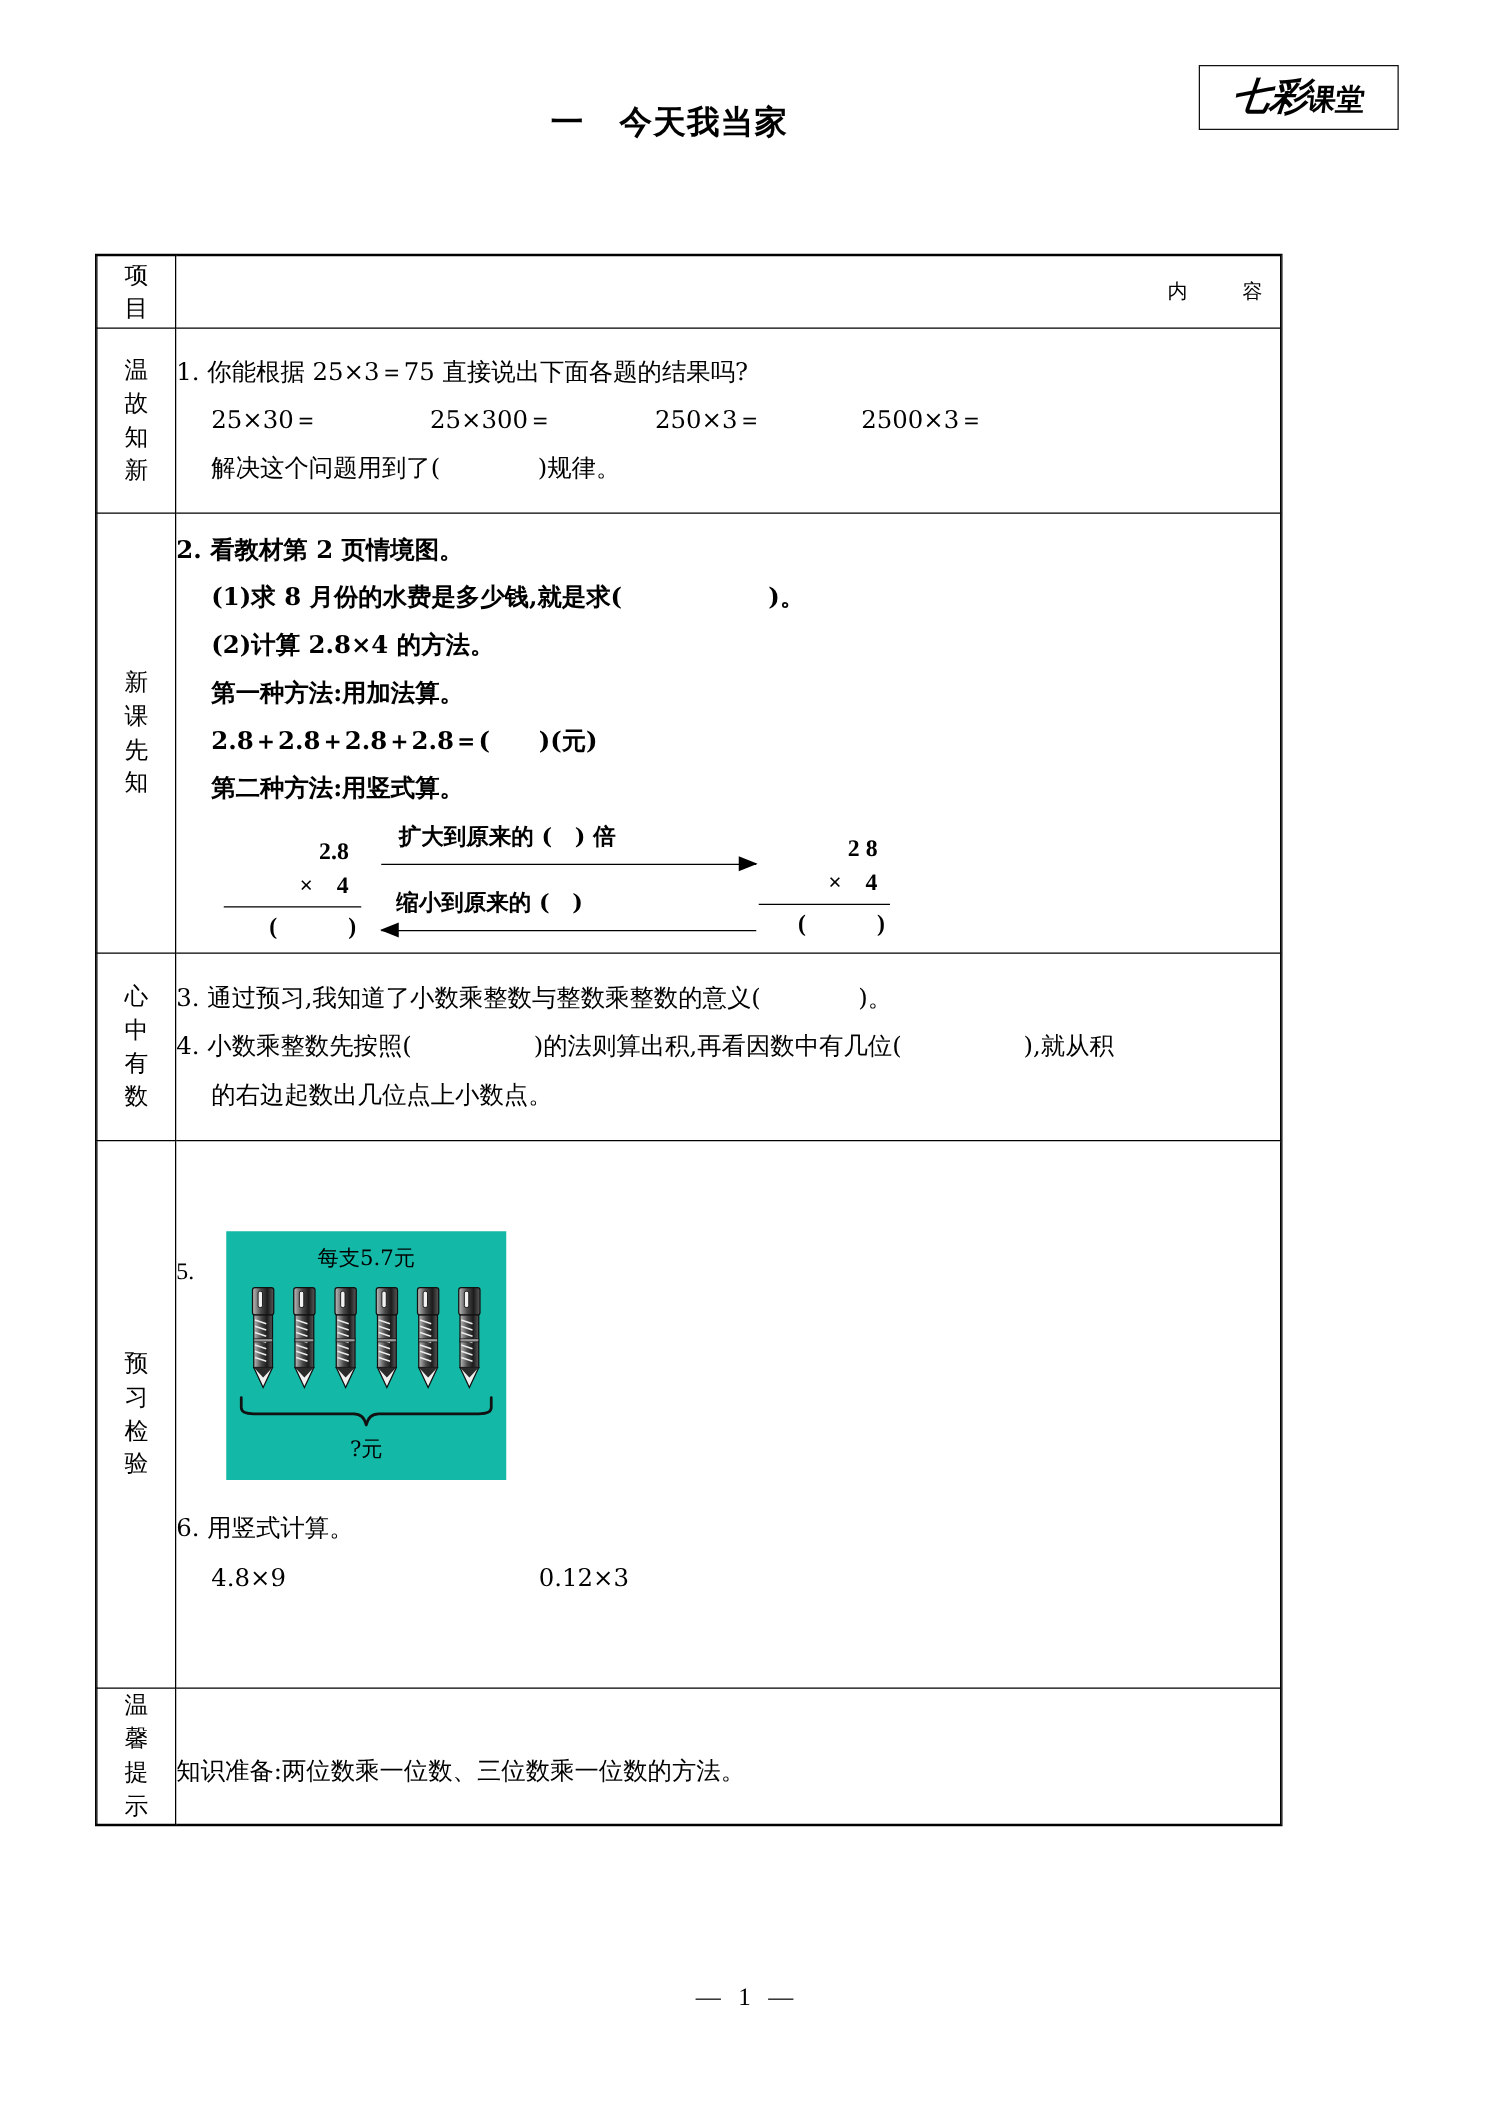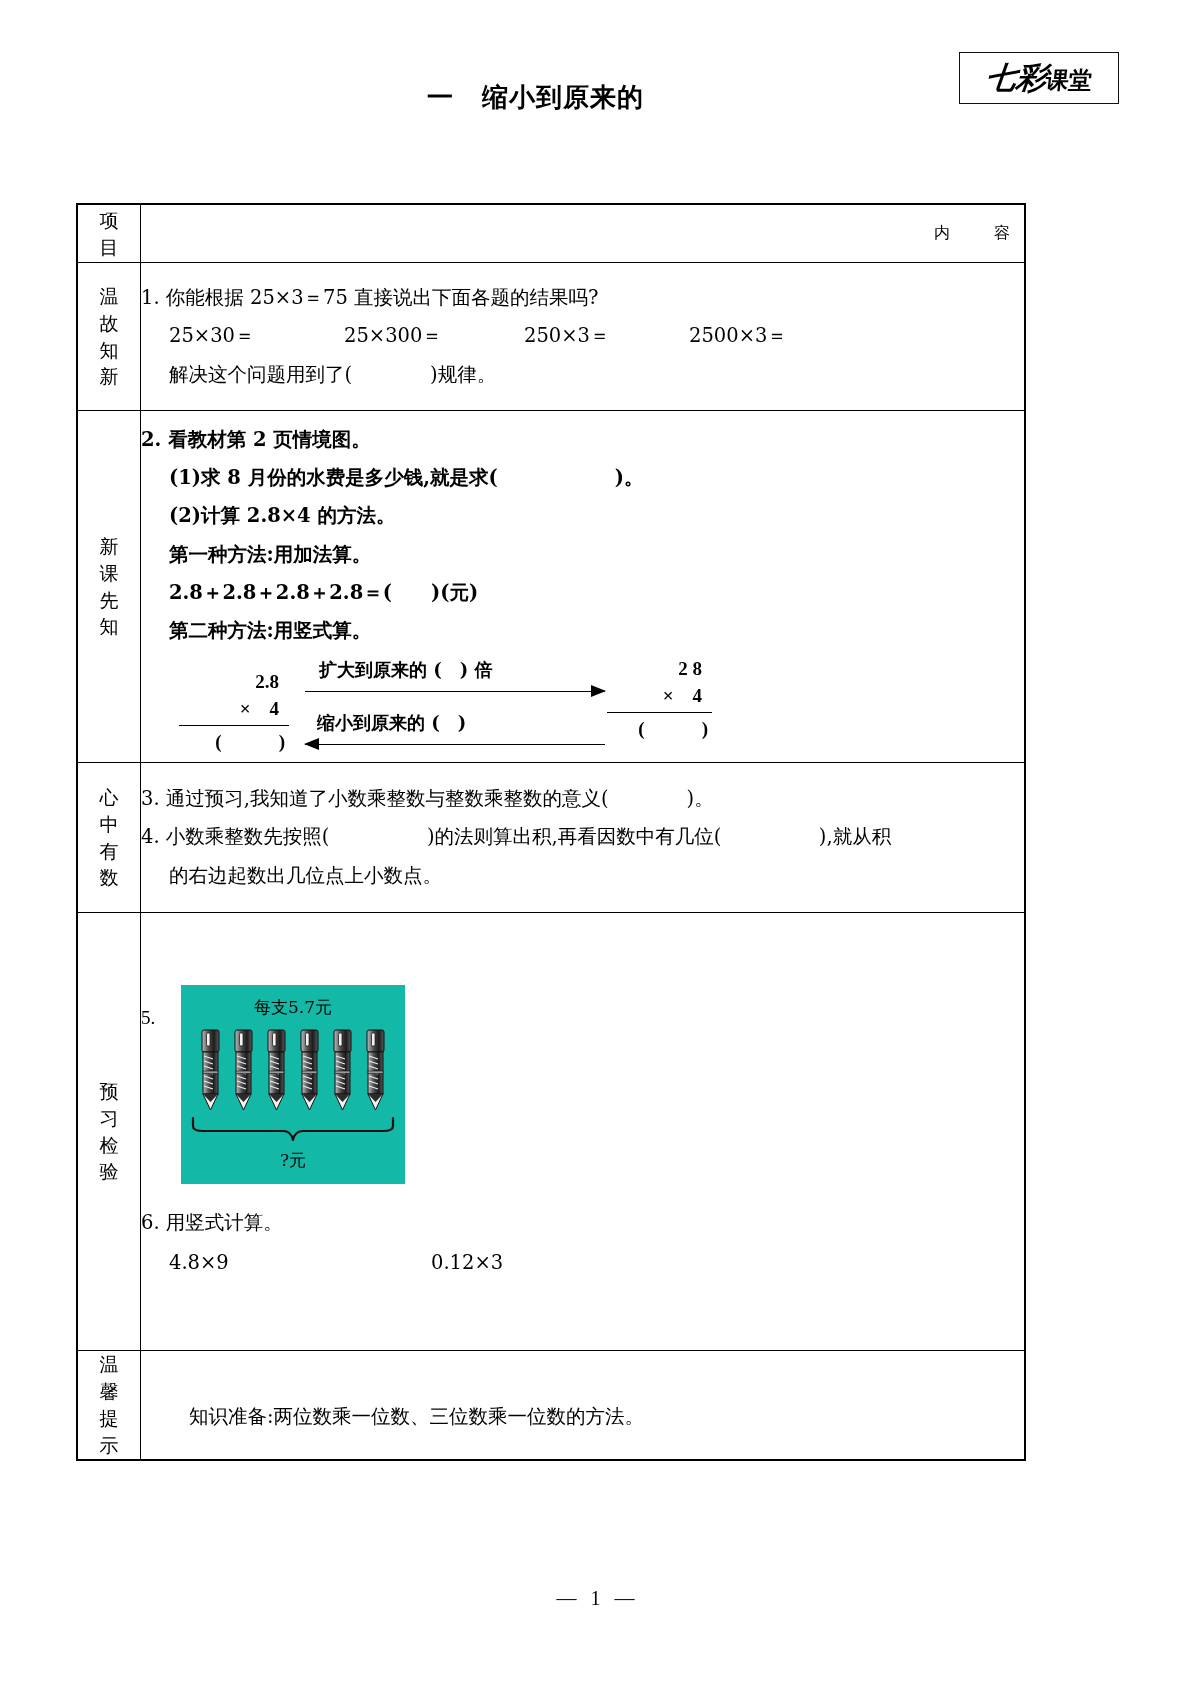--- a/index.html
+++ b/index.html
@@ -110,21 +110,21 @@
     position: absolute;
     font-size: 19px;
     font-family: "Liberation Serif", serif;
     line-height: 1.45;
     text-align: right;
   }
   .vcalc .r1 { padding-right: 10px; }
   .vcalc .r2 { border-bottom: 1.4px solid #000; padding-right: 10px; padding-bottom: 2px;}
   .vcalc .r3 { padding-right: 4px; padding-top: 2px;}
   .vcalc-left { left: 24px; top: 16px; width: 110px;}
-  .vcalc-right { left: 452px; top: 3px; width: 105px; }
+  .vcalc-right { left: 452px; top: 14px; width: 105px; }
 
   .arrowbox { position: absolute; left: 150px; top: 0px; width: 300px; }
   .arrow-label {
     font-size: 18px; font-family: "DejaVu Serif", serif;
     white-space: nowrap;
   }
   .arrow-line {
     position: relative; height: 14px;
   }
   .arrow-line .bar {
@@ -181,21 +181,21 @@
 <body>
 
 <div class="logo-box">
   <div class="logo-text">
     <span class="big">七彩</span><span class="small">课堂</span>
   </div>
 </div>
 
 <div class="title-block">
   <div class="t1">
-    <span class="num">一</span><span>缩小到原来的</span>
+    <span class="num">一</span><span>今天我当家</span>
   </div>
 </div>
 
 <div class="sheet">
 <table class="main">
 
   <tbody>
         <tr>
     <td class="cat head-cat">
       <span class="v"><div>项</div><div>目</div></span>
@@ -362,21 +362,21 @@
           <span class="c1">4.8×9</span><span>0.12×3</span>
         </div>
       </div>
     </td>
   </tr>
 
   <tr>
     <td class="cat">
       <span class="v"><div>温</div><div>馨</div><div>提</div><div>示</div></span>
     </td>
-    <td class="body" style="height:78px; padding-top:24px;padding-left:48px;">
+    <td class="body" style="height:78px; padding-top:24px;">
       <div class="ln">知识准备:两位数乘一位数、三位数乘一位数的方法。</div>
     </td>
   </tr>
 
 </tbody>
     </table>
 </div>
 
 <div class="footer">
   <span class="dash">—</span><span>1</span><span class="dash">—</span>

